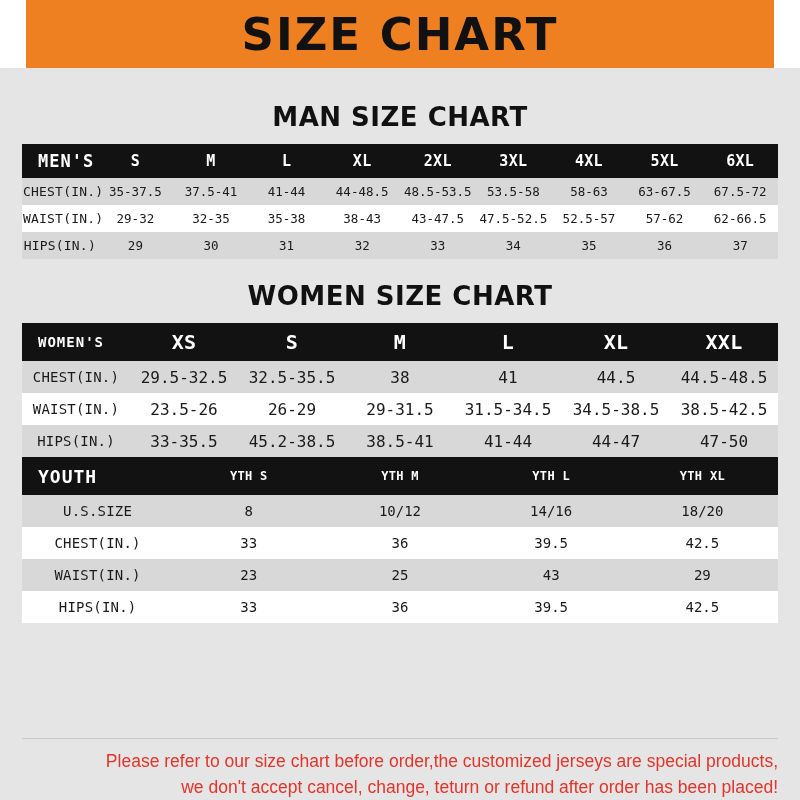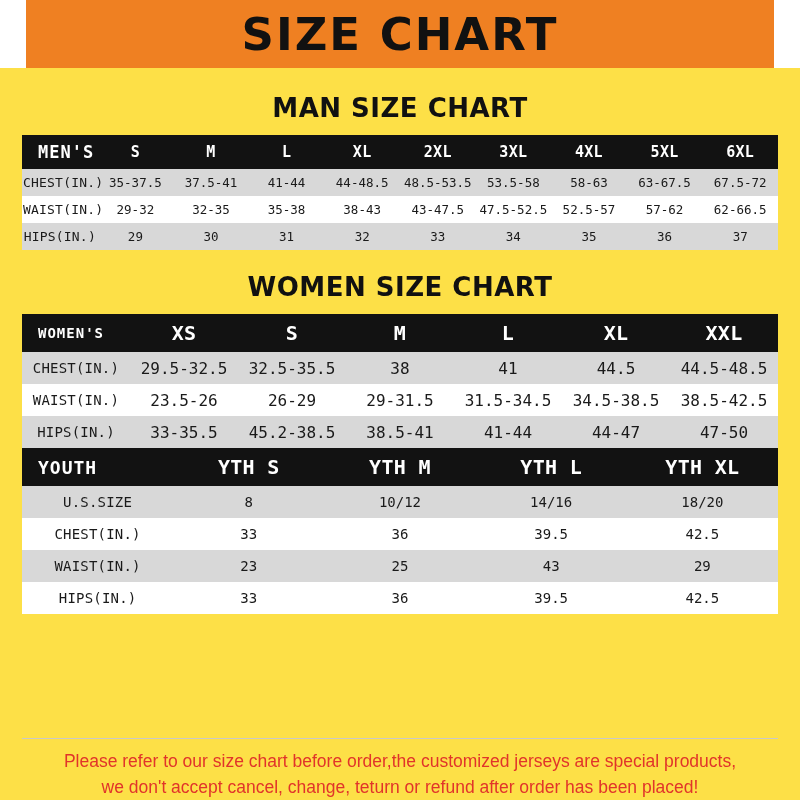--- a/index.html
+++ b/index.html
@@ -7,21 +7,21 @@
   body {
     width: 800px;
     height: 800px;
     background: #ffffff;
     font-family: "Liberation Sans", sans-serif;
     overflow: hidden;
   }
   .page {
     width: 800px;
     height: 800px;
-    background: #fde047;
+    background: #e5e5e5;
     position: relative;
     display: flex;
     flex-direction: column;
   }
   
   .header-band {
     background: #ef8022;
     height: 68px;
     display: flex;
     align-items: center;
@@ -44,21 +44,21 @@
     font-weight: bold;
     font-size: 45px;
     letter-spacing: 2px;
     color: #111111;
     position: relative;
     z-index: 2;
     line-height: 1;
   }
   
   .content {
-    padding: 3px 22px;
+    padding: 12px 22px;
     flex: 1;
   }
   .section { margin-top: 0; }
   .section-title {
     text-align: center;
     font-family: "DejaVu Sans", sans-serif;
     font-weight: bold;
     font-size: 26px;
     color: #111111;
     letter-spacing: 0.5px;
@@ -99,35 +99,35 @@
   }
   tbody tr.alt td { background: #d8d8d8; }
   tbody tr.plain td { background: #ffffff; }
 
   
   .t-women thead th { font-size: 20px; height: 38px; }
   .t-women thead th.rowhead { font-size: 14px; }
   .t-women tbody td { height: 32px; font-size: 16px; }
   .t-women tbody td.rowhead { font-size: 14px; }
 
-  .t-youth thead th { font-size: 20px; height: 38px; }
+  .t-youth thead th { font-size: 12px; height: 38px; }
   .t-youth thead th.rowhead { font-size: 18px; }
   .t-youth tbody td { height: 32px; font-size: 14px; }
   .t-youth tbody td.rowhead { font-size: 14px; }
 
   
   .notice {
     margin: 18px 22px 0 22px;
     border-top: 1px solid #c9c9c9;
     padding-top: 10px;
     color: #e1342a;
     font-family: "Liberation Sans", sans-serif;
     font-size: 17.5px;
     line-height: 1.45;
-    text-align: center;
+    text-align: right;
   }
   .notice div { white-space: nowrap; }
 </style>
 </head>
 <body>
 
 <div class="page">
 
   <div class="header-band">
     <div class="header-title">SIZE CHART</div>

